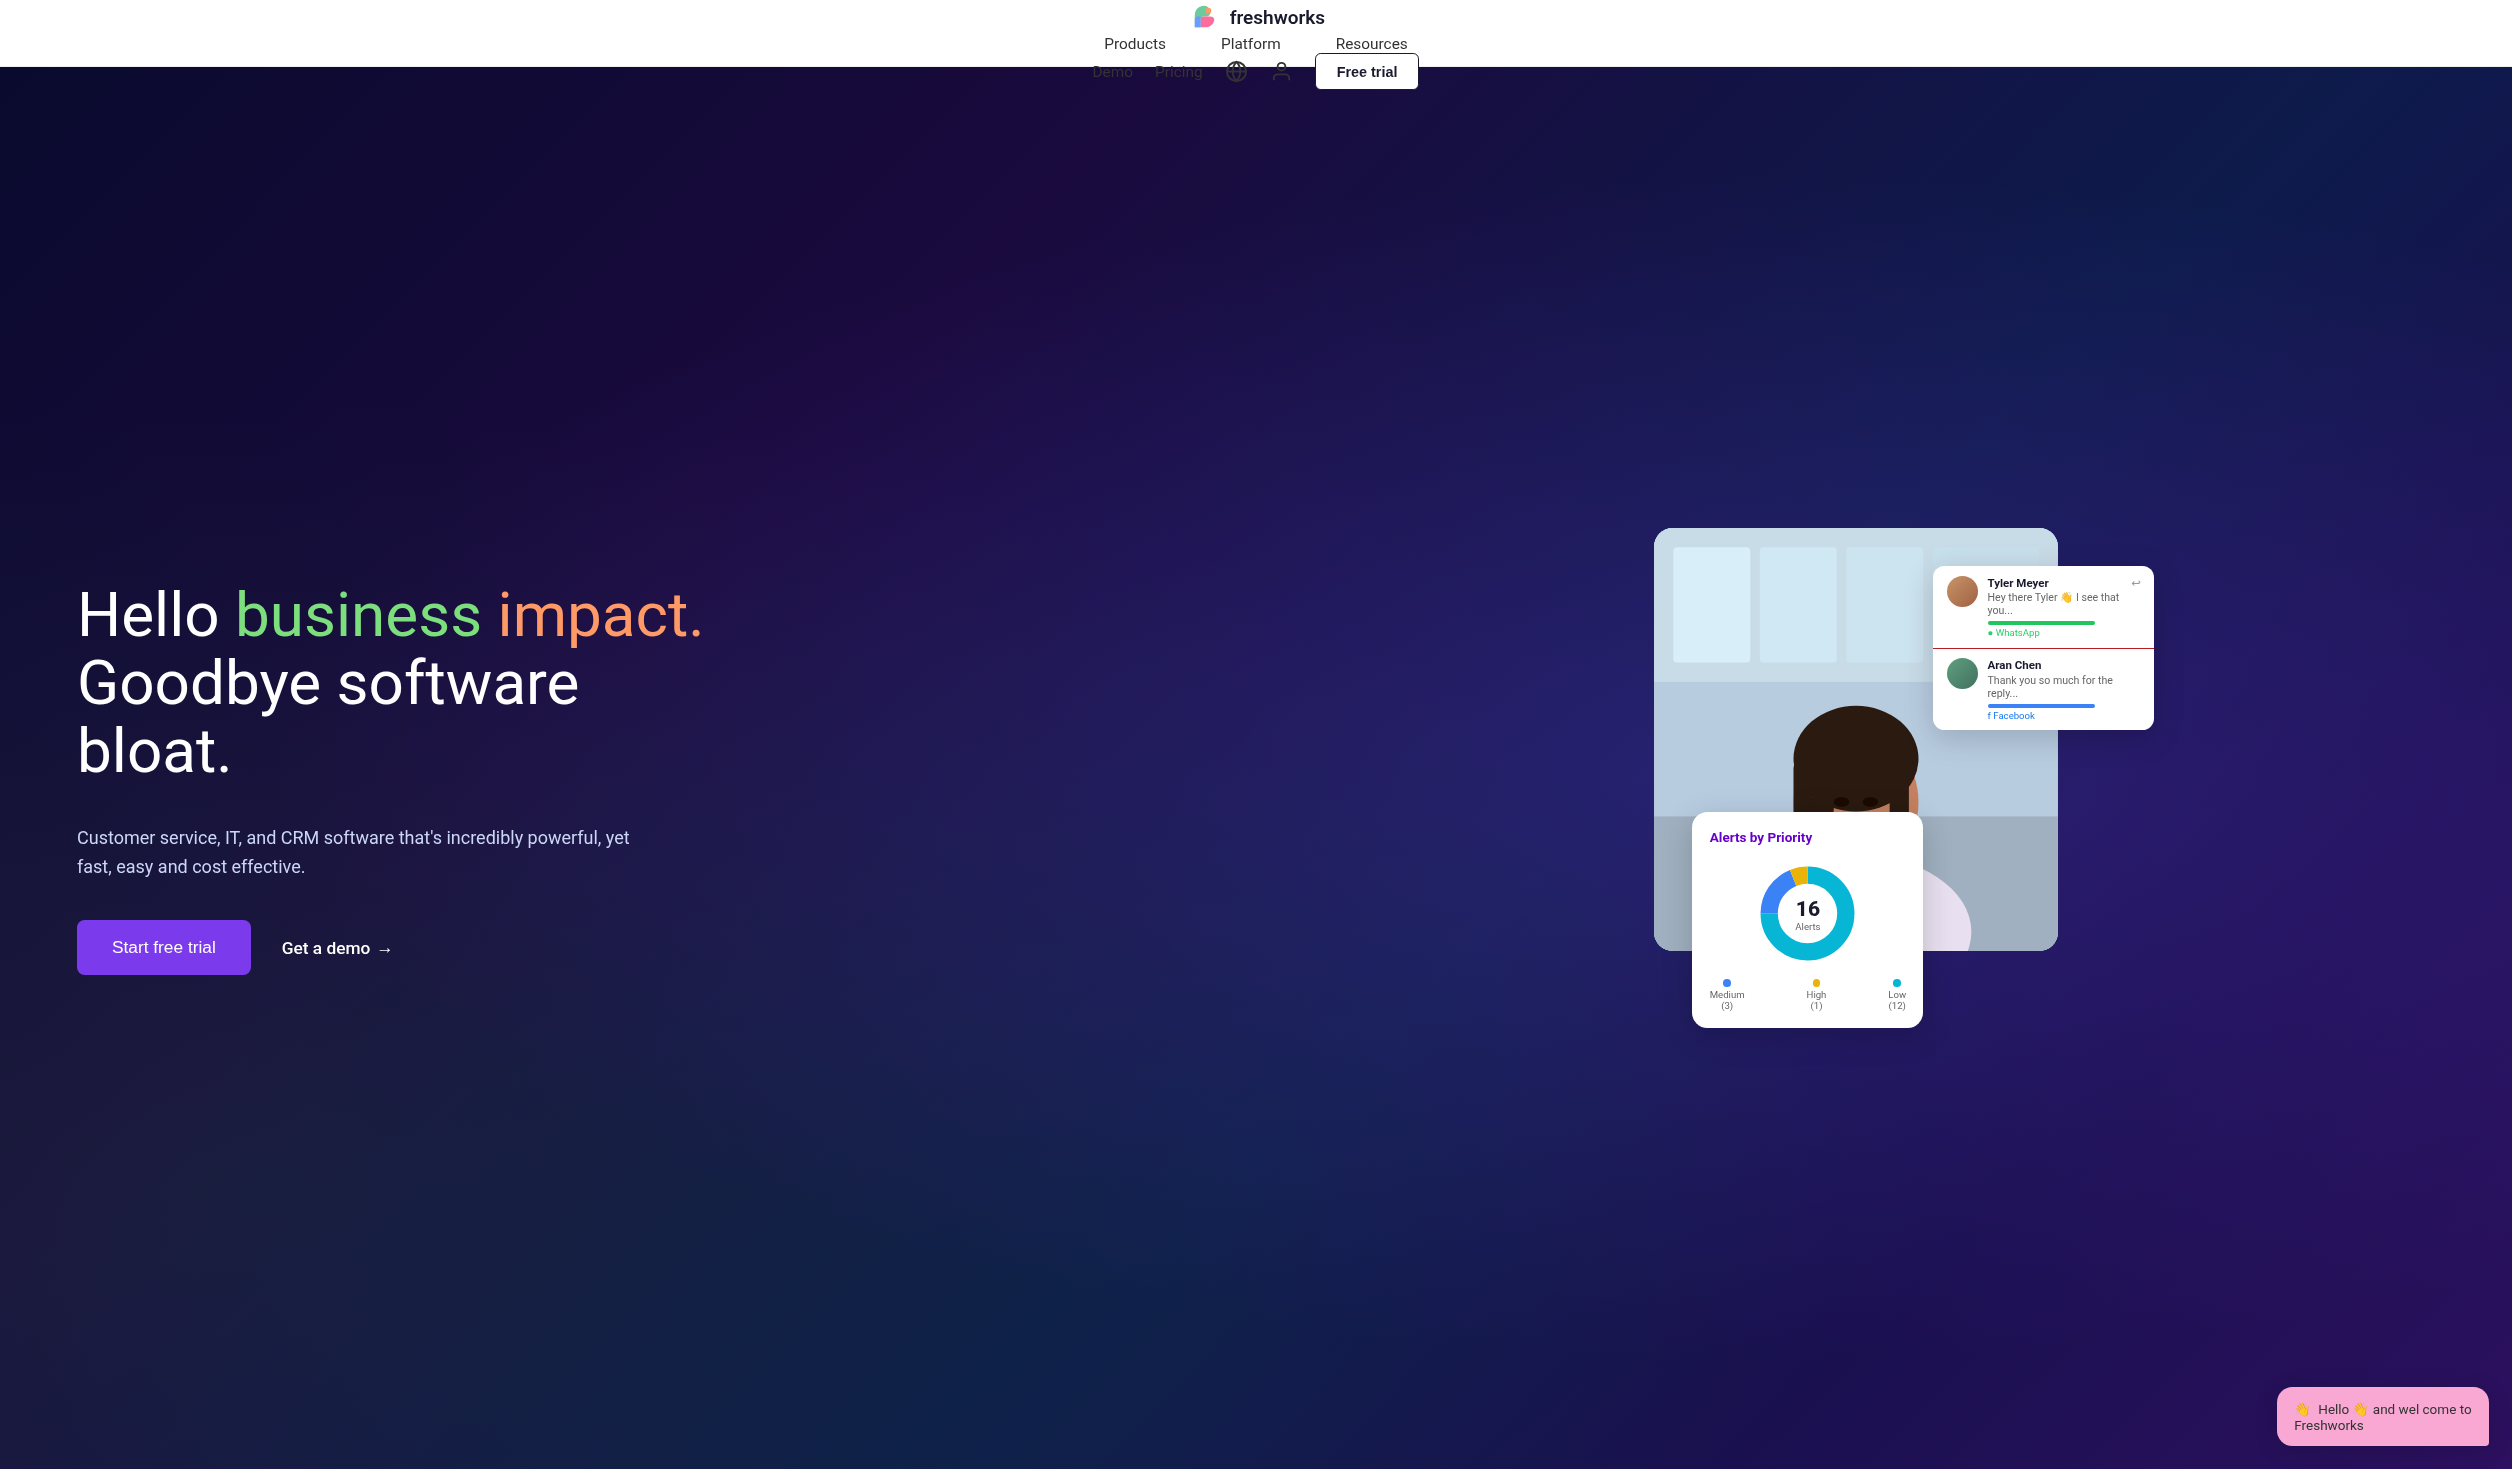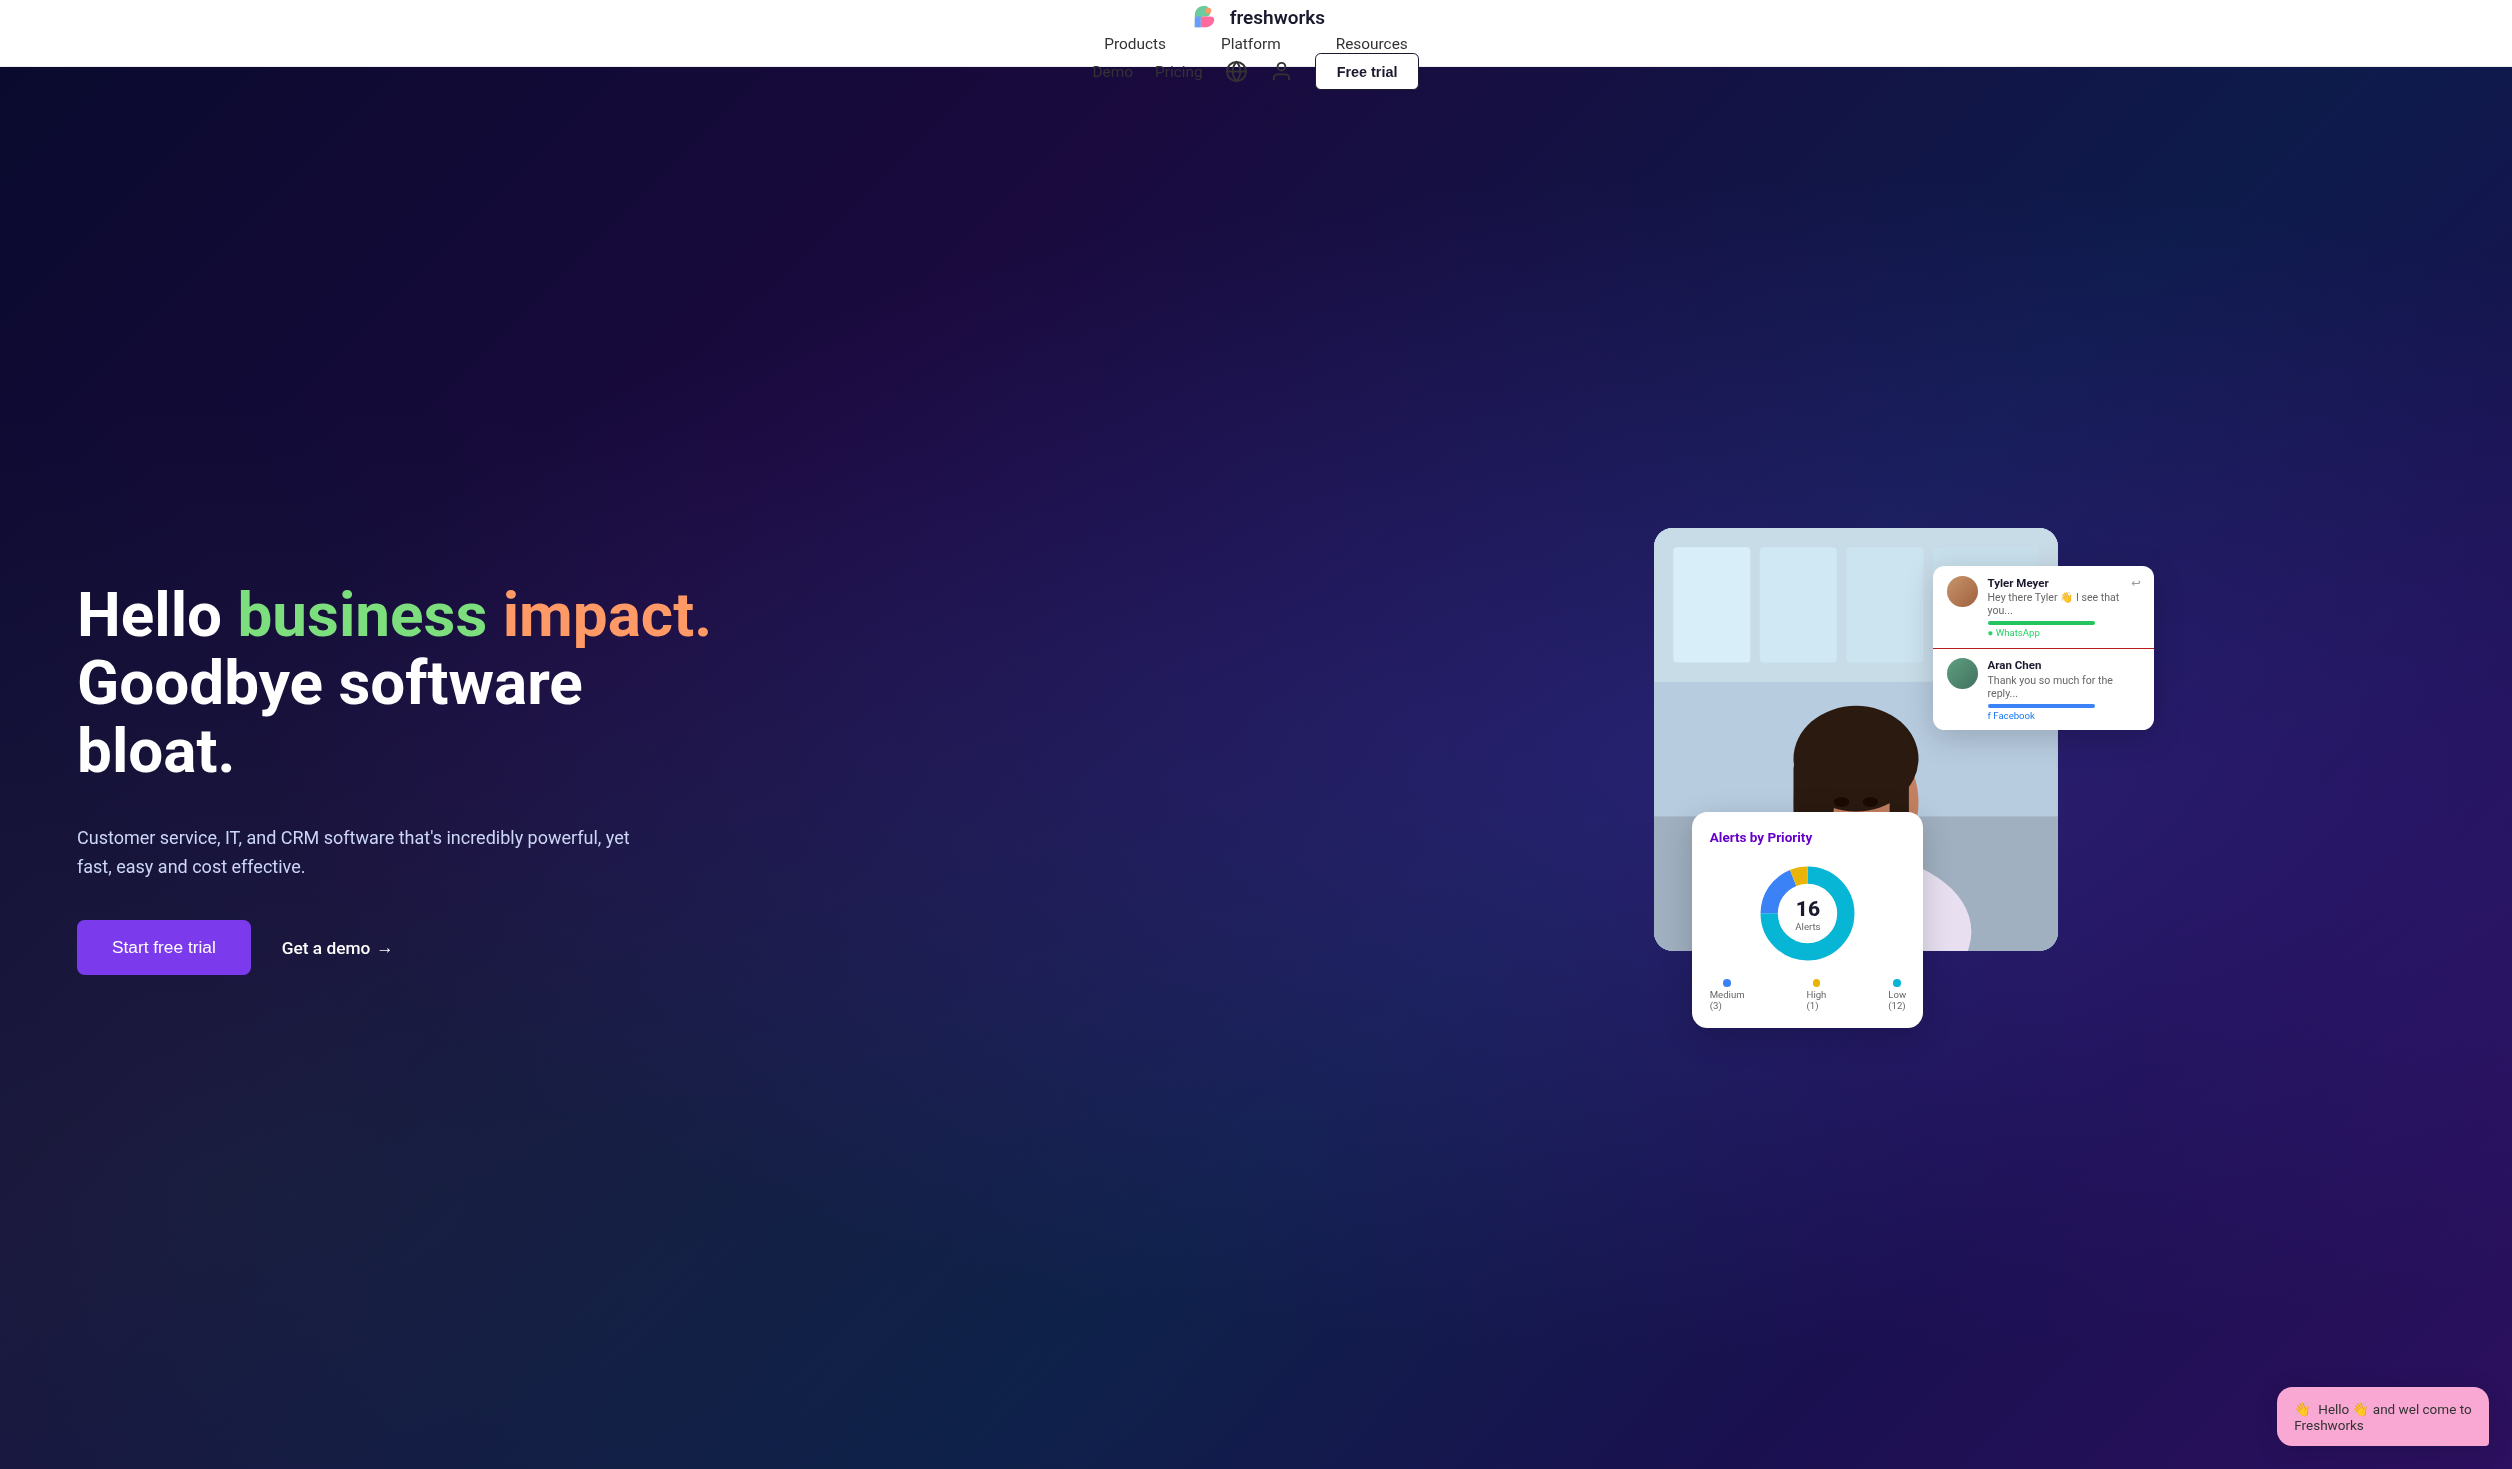--- a/index.html
+++ b/index.html
@@ -31,21 +31,21 @@
       padding: 58px 77px 38px 77px;
     }
     .hero::before {
       content: ''; position: absolute; inset: 0;
       background: radial-gradient(ellipse at 70% 50%, rgba(100,50,200,0.3) 0%, transparent 60%),
                   radial-gradient(ellipse at 10% 80%, rgba(30,100,60,0.2) 0%, transparent 50%);
     }
     .hero-left { flex: 0 0 55%; position: relative; z-index: 2; }
     .hero-right { flex: 1; position: relative; z-index: 2; display: flex; justify-content: center; align-items: flex-start; }
 
-    .hero-heading { font-size: 62px; font-weight: 700; line-height: 1.1; color: #fff; margin-bottom: 39px; }
+    .hero-heading { font-size: 62px; font-weight: 400; line-height: 1.1; color: #fff; margin-bottom: 39px; }
     .hero-heading .business { color: #7dde7d; }
     .hero-heading .impact { color: #ff9966; }
 
     .hero-subtext { font-size: 18px; color: #ccd6f6; line-height: 1.6; margin-bottom: 38px; max-width: 558px; }
 
     .hero-actions { display: flex; align-items: center; gap: 31px; }
     .start-trial-btn {
       background: #7c3aed; color: #fff; border: none; padding: 17.3px 35px;
       border-radius: 7.7px; font-size: 17.3px; font-weight: 400; cursor: pointer;
     }
@@ -92,21 +92,21 @@
       position: absolute; bottom: 0; left: 38px;
       width: 231px; background: #fff; border-radius: 15.4px;
       box-shadow: 0 7.7px 31px rgba(0,0,0,0.18); padding: 17.3px;
     }
     .alerts-title { font-size: 13.5px; font-weight: 700; color: #6600cc; margin-bottom: 11.5px; }
     .donut-container { position: relative; width: 115px; height: 115px; margin: 0 auto; }
     .donut-center { position: absolute; top: 50%; left: 50%; transform: translate(-50%,-50%); text-align: center; }
     .donut-number { font-size: 21px; font-weight: 800; color: #1a1a2e; }
     .donut-label { font-size: 9.6px; color: #666; }
     .donut-legend { display: flex; justify-content: space-between; margin-top: 7.7px; font-size: 9.6px; color: #666; }
-    .legend-item { text-align: left; }
+    .legend-item { text-align: center; }
     .legend-dot { width: 7.7px; height: 7.7px; border-radius: 50%; margin: 0 auto 1.9px; }
 
     
     .chat-widget {
       position: fixed; bottom: 23px; right: 23px;
       background: #f9a8d4; border-radius: 15.4px 15.4px 3.8px 15.4px;
       box-shadow: 0 3.8px 23px rgba(0,0,0,0.15); padding: 13.5px 17.3px;
       font-size: 13.5px; color: #333; max-width: 212px; z-index: 100;
     }
     .chat-widget-emoji { margin-right: 3.8px; }

